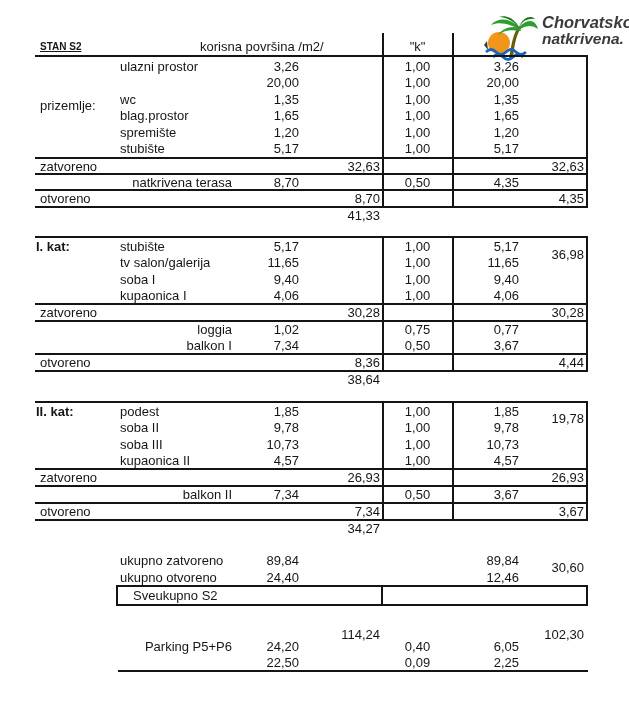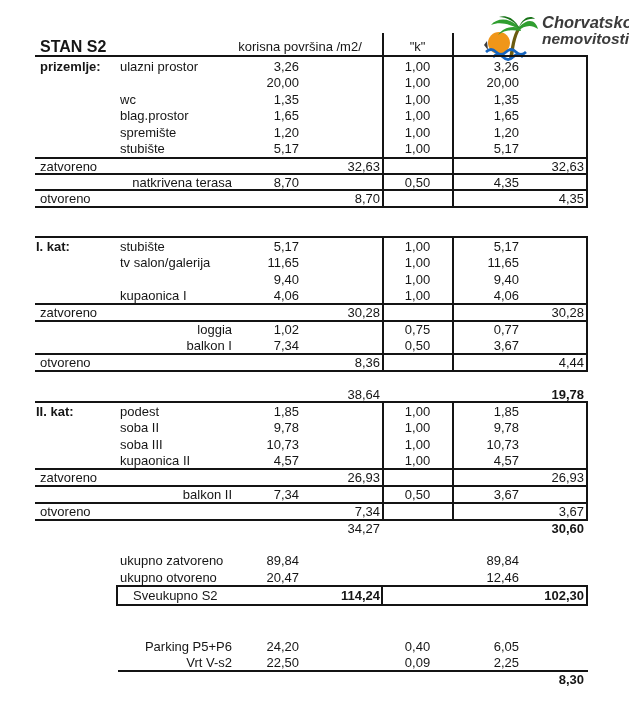--- a/index.html
+++ b/index.html
@@ -1,22 +1,22 @@
 <!DOCTYPE html>
 <html><head>
 <meta charset="utf-8">
 <style>
   html,body{margin:0;padding:0;background:#fff;}
   .page{position:relative;width:629px;height:702px;background:#ffffff;overflow:hidden;
         font-family:"Liberation Sans","DejaVu Sans",sans-serif;color:#161616;}
   .row{position:absolute;left:0;width:629px;height:17px;}
   .cell{position:absolute;top:0;height:17px;line-height:17px;font-size:13px;white-space:pre;}
-  .b{font-weight:700;}
-  .cTitle{left:40px;width:150px;font-size:16px;font-weight:700;}
-  .cHarea{left:200px;width:200px;text-align:center;}
+  .b{font-weight:400;margin-top:39px;}
+  .cTitle{left:40px;width:150px;font-size:10px;font-weight:700;text-decoration:underline;}
+  .cHarea{left:200px;width:200px;text-align:left;}
   .cA{left:40px;width:78px;text-align:left;}
   .cA2{left:36px;width:78px;text-align:left;font-weight:700;}
   .cB{left:120px;width:130px;text-align:left;}
   .cBr{left:60px;width:172px;text-align:right;}
   .cC{left:199px;width:100px;text-align:right;}
   .cD{left:250px;width:130px;text-align:right;}
   .cK{left:383px;width:69px;text-align:center;}
   .cF{left:429px;width:90px;text-align:right;}
   .cG{left:454px;width:130px;text-align:right;}
   .cSv{left:133px;width:150px;text-align:left;}
@@ -42,21 +42,21 @@
       <path d="M27,45 C29,34 30,22 36,13 L39,14 C33,23 32,35 31,45 Z" fill="#6b5b10"></path>
       <path d="M37,13 C27,3 15,4 9,11 C19,7 29,11 37,15 Z" fill="#2f9e2f"></path>
       <path d="M37,13 C47,3 54,7 56,15 C48,9 41,13 37,16 Z" fill="#2f9e2f"></path>
       <path d="M37,13 C31,3 23,1 17,3 C25,3 33,8 37,14 Z" fill="#177317"></path>
       <path d="M37,13 C41,3 49,1 53,5 C45,4 39,8 37,14 Z" fill="#177317"></path>
       <path d="M38,14 C28,11 20,15 16,21 C24,15 32,16 39,17 Z" fill="#2f9e2f"></path>
       <path d="M4,38 q5,-5 10,0 q5,5 10,0 q5,-5 10,0 q5,5 10,0" stroke="#1565c0" stroke-width="2.6" fill="none"></path>
       <path d="M11,43 q5,-5 10,0 q5,5 10,0 q5,-5 10,0" stroke="#1565c0" stroke-width="2.6" fill="none"></path>
     </svg>
     <div class="lt lt1"><span>Chorvatsko-</span></div>
-    <div class="lt lt2" style="top:19px"><span>nemovitosti</span><span>.</span></div>
+    <div class="lt lt2" style="top:19px"><span>natkrivena</span><span>.</span></div>
   </div>
 
   <div class="row" style="top:38px">
     <span class="cell cTitle">STAN S2</span>
     <span class="cell cHarea">korisna površina /m2/</span>
     <span class="cell cK">"k"</span>
   </div>
   <div class="hline" style="top:55px"></div>
 
   <div class="vline" style="left:382px;top:33px;height:175px"></div>
@@ -112,40 +112,45 @@
     <span class="cell cK">0,50</span>
     <span class="cell cF">4,35</span>
   </div>
   <div class="hline" style="top:189px"></div>
   <div class="row" style="top:190px">
     <span class="cell cA">otvoreno</span>
     <span class="cell cD">8,70</span>
     <span class="cell cG">4,35</span>
   </div>
   <div class="hline" style="top:206px"></div>
+  <div class="row" style="top:207px">
+    <span class="cell cD">41,33</span>
+    <span class="cell cG b">36,98</span>
+  </div>
 
   <div class="hline" style="top:236px"></div>
   <div class="vline" style="left:382px;top:236px;height:136px"></div>
   <div class="vline" style="left:452px;top:236px;height:136px"></div>
   <div class="vline" style="left:586px;top:236px;height:136px"></div>
 
   <div class="row" style="top:238px">
     <span class="cell cA2">I. kat:</span>
     <span class="cell cB">stubište</span>
     <span class="cell cC">5,17</span>
     <span class="cell cK">1,00</span>
     <span class="cell cF">5,17</span>
   </div>
   <div class="row" style="top:254px">
     <span class="cell cB">tv salon/galerija</span>
     <span class="cell cC">11,65</span>
     <span class="cell cK">1,00</span>
     <span class="cell cF">11,65</span>
   </div>
   <div class="row" style="top:271px">
+    <span class="cell cB">soba I</span>
     <span class="cell cC">9,40</span>
     <span class="cell cK">1,00</span>
     <span class="cell cF">9,40</span>
   </div>
   <div class="row" style="top:287px">
     <span class="cell cB">kupaonica I</span>
     <span class="cell cC">4,06</span>
     <span class="cell cK">1,00</span>
     <span class="cell cF">4,06</span>
   </div>
@@ -168,21 +173,21 @@
     <span class="cell cK">0,50</span>
     <span class="cell cF">3,67</span>
   </div>
   <div class="hline" style="top:353px"></div>
   <div class="row" style="top:354px">
     <span class="cell cA">otvoreno</span>
     <span class="cell cD">8,36</span>
     <span class="cell cG">4,44</span>
   </div>
   <div class="hline" style="top:370px"></div>
-  <div class="row" style="top:386px">
+  <div class="row" style="top:371px">
     <span class="cell cD">38,64</span>
     <span class="cell cG b">19,78</span>
   </div>
 
   <div class="hline" style="top:401px"></div>
   <div class="vline" style="left:382px;top:401px;height:120px"></div>
   <div class="vline" style="left:452px;top:401px;height:120px"></div>
   <div class="vline" style="left:586px;top:401px;height:120px"></div>
 
   <div class="row" style="top:403px">
@@ -235,39 +240,38 @@
     <span class="cell cG b">30,60</span>
   </div>
 
   <div class="row" style="top:552px">
     <span class="cell cB">ukupno zatvoreno</span>
     <span class="cell cC">89,84</span>
     <span class="cell cF">89,84</span>
   </div>
   <div class="row" style="top:569px">
     <span class="cell cB">ukupno otvoreno</span>
-    <span class="cell cC">20,47</span>
+    <span class="cell cC">24,40</span>
     <span class="cell cF">12,46</span>
   </div>
   <div class="sbox"></div>
   <div class="vline" style="left:381px;top:586px;height:19px"></div>
   <div class="row" style="top:587px">
     <span class="cell cSv">Sveukupno S2</span>
     <span class="cell cD b">114,24</span>
     <span class="cell cG b">102,30</span>
   </div>
 
   <div class="row" style="top:638px">
     <span class="cell cBr">Parking P5+P6</span>
     <span class="cell cC">24,20</span>
     <span class="cell cK">0,40</span>
     <span class="cell cF">6,05</span>
   </div>
   <div class="row" style="top:654px">
-    <span class="cell cBr">Vrt V-s2</span>
     <span class="cell cC">22,50</span>
     <span class="cell cK">0,09</span>
     <span class="cell cF">2,25</span>
   </div>
   <div class="pline" style="top:670px"></div>
   <div class="row" style="top:671px">
     <span class="cell cG b">8,30</span>
   </div>
 
 </div>

